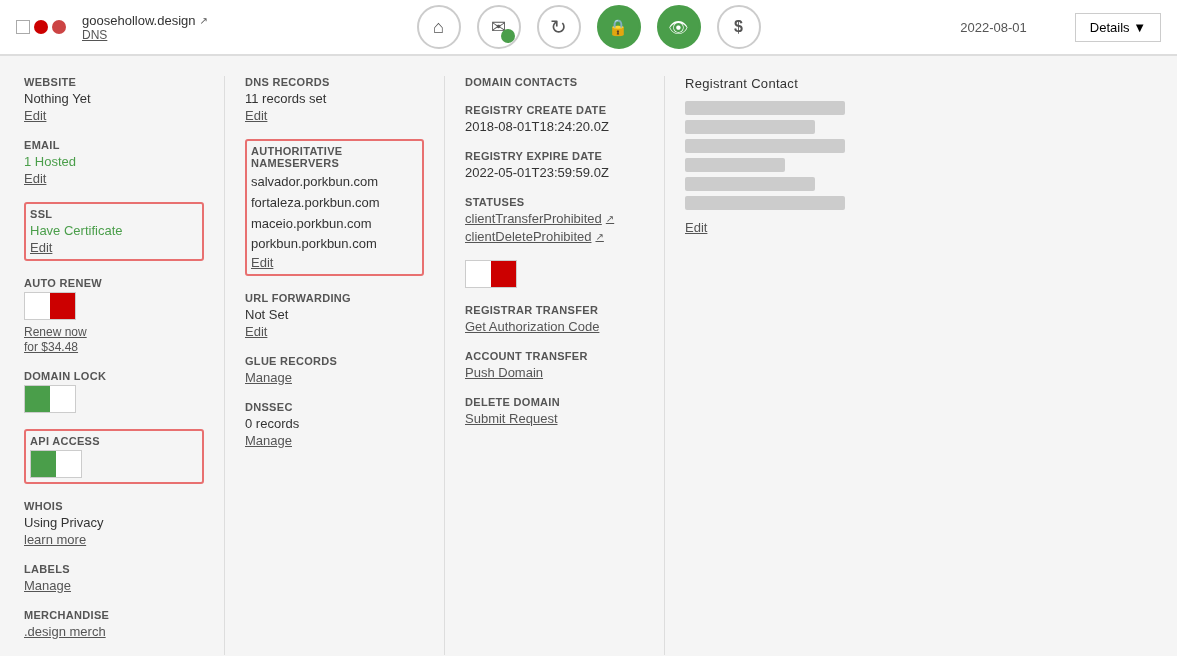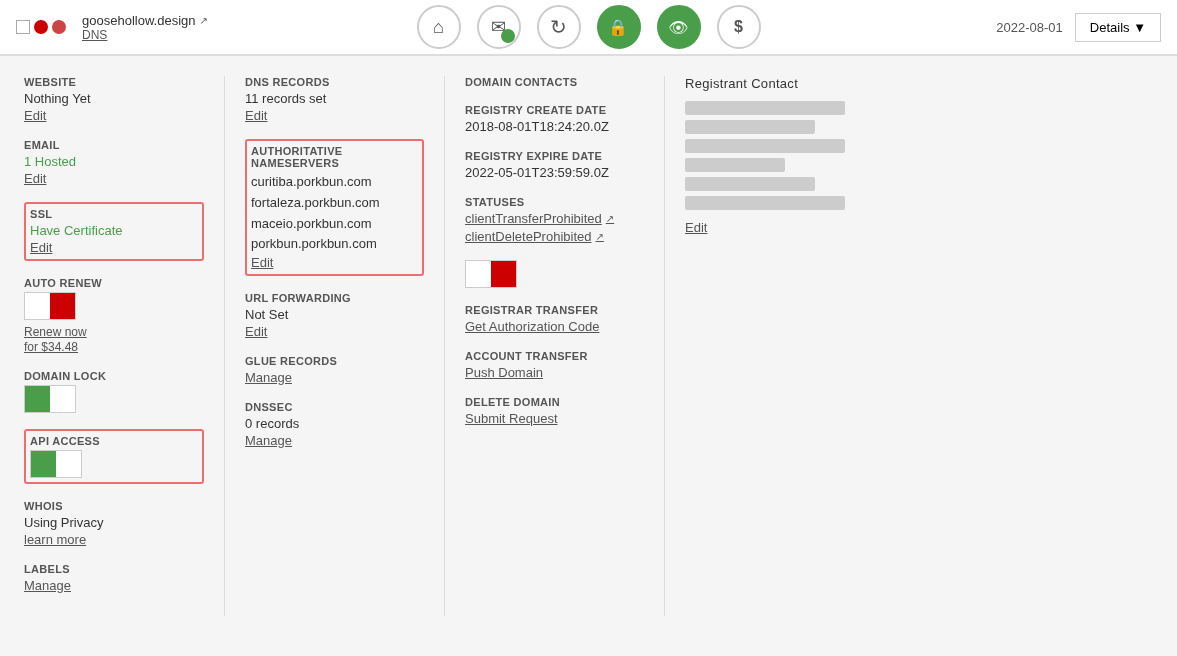--- a/index.html
+++ b/index.html
@@ -98,21 +98,21 @@
       align-items: center;
       gap: 12px;
     }
     .date-text { font-size: 13px; color: #555; }
     .details-btn {
       border: 1px solid #ccc;
       background: #fff;
       padding: 6px 14px;
       font-size: 13px;
       cursor: pointer;
-      display: flex; align-items: center; gap: 6px;
+      display: flex; align-items: center; gap: 6px; margin-left: 36px;
     }
 
     
     .header-divider {
       border: none;
       border-top: 1px solid #ddd;
       margin: 0;
     }
 
     .section-value {
@@ -332,35 +332,39 @@
       <div class="row-label">WHOIS</div>
       <div class="section-value">Using Privacy</div>
       <a class="underline-link">learn more</a>
     </div>
 
     <div class="row-item">
       <div class="row-label">LABELS</div>
       <a class="underline-link">Manage</a>
     </div>
 
+    <div class="row-item">
+      <div class="row-label">MERCHANDISE</div>
+      <a class="underline-link">.design merch</a>
+    </div>
 
   </div>
 
   <div class="col col-separator">
 
     <div class="row-item">
       <div class="row-label">DNS RECORDS</div>
       <div class="section-value">11 records set</div>
       <a class="underline-link">Edit</a>
     </div>
 
     <div class="row-item highlight-box">
       <div class="row-label">AUTHORITATIVE<br>NAMESERVERS</div>
       <div class="nameserver-list">
-        <div>curitiba.porkbun.com</div>
+        <div>salvador.porkbun.com</div>
         <div>fortaleza.porkbun.com</div>
         <div>maceio.porkbun.com</div>
         <div>porkbun.porkbun.com</div>
       </div>
       <a class="underline-link">Edit</a>
     </div>
 
     <div class="row-item">
       <div class="row-label">URL FORWARDING</div>
       <div class="section-value">Not Set</div>

